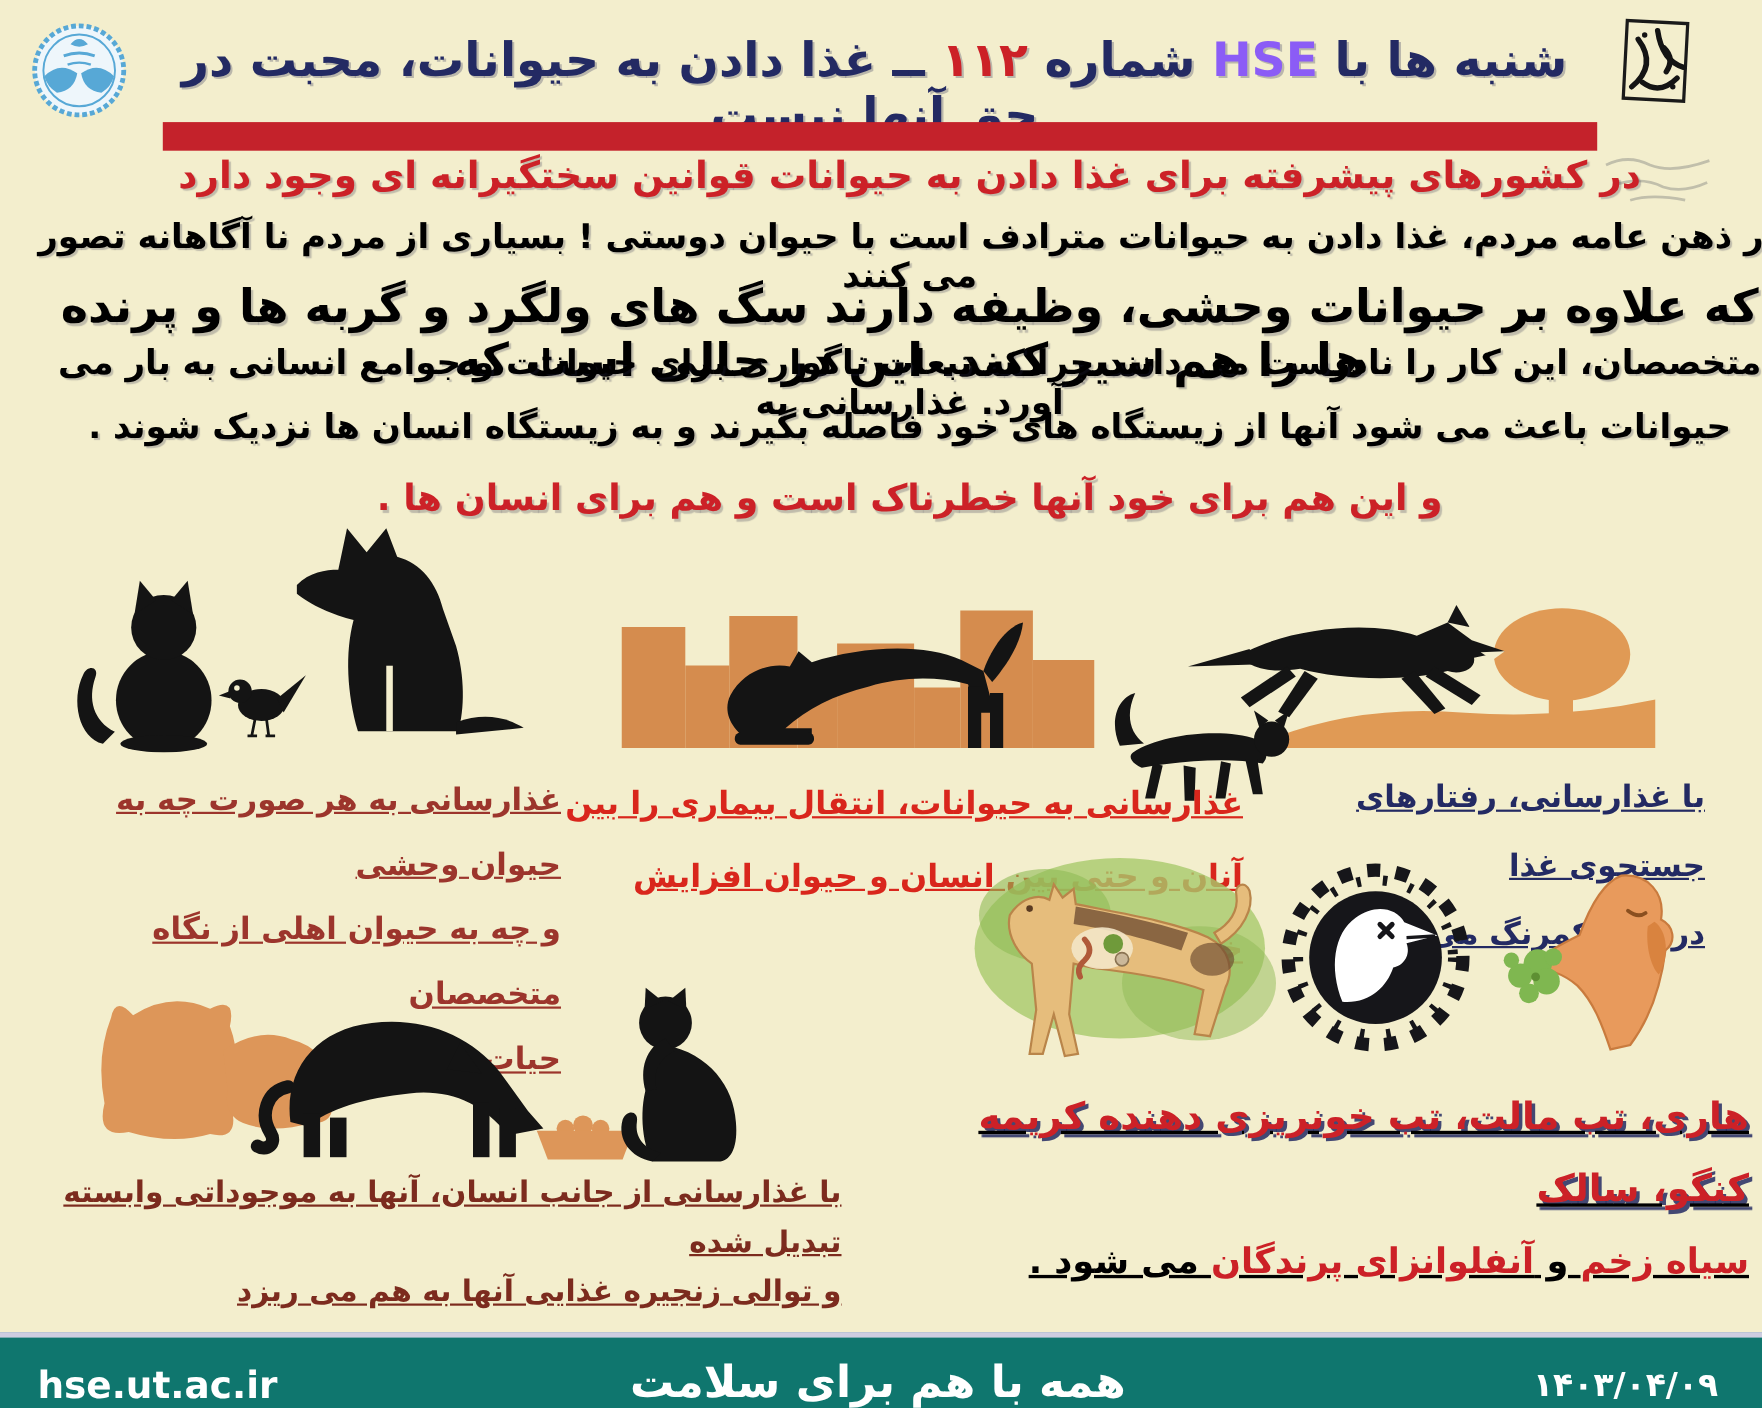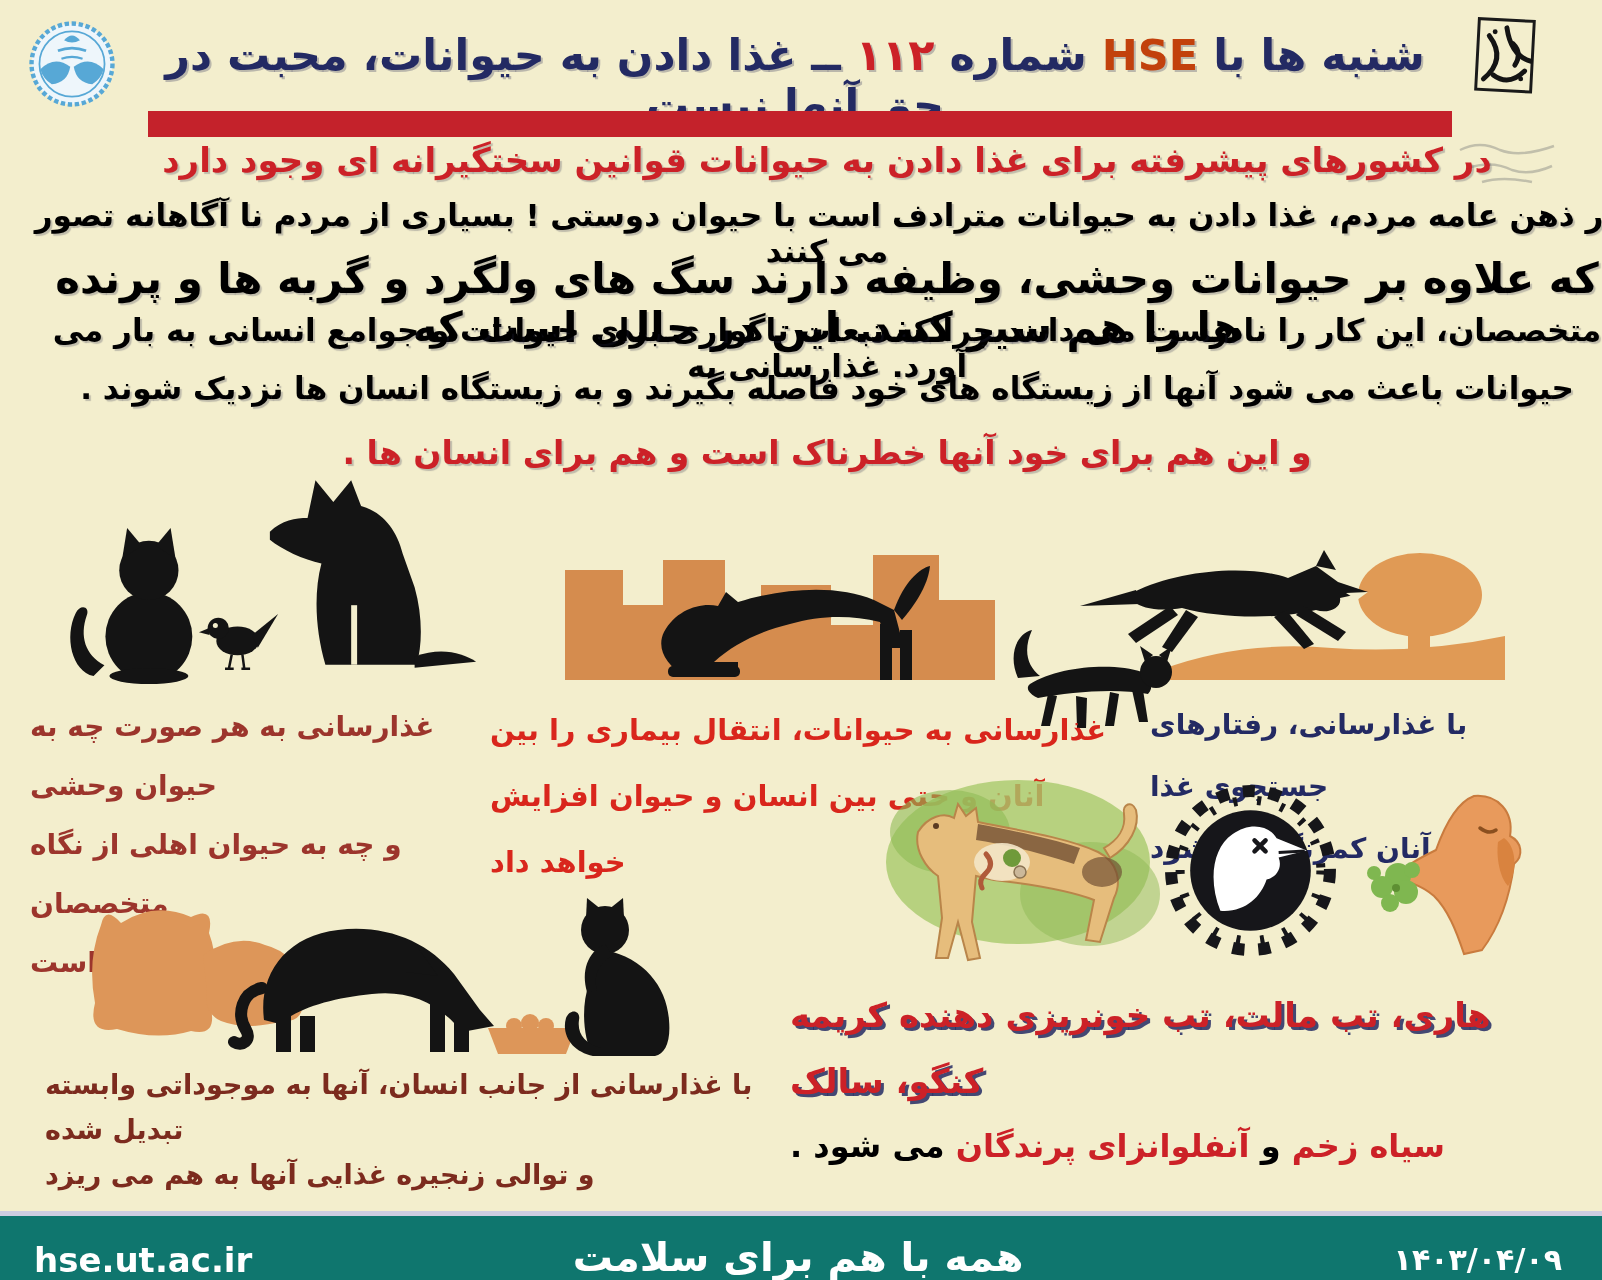--- a/index.html
+++ b/index.html
@@ -15,21 +15,21 @@
   .c-navy{color:#000000;}
   .c-red{color:#cc2127;}
   .shadowed{text-shadow:2px 2px 1px rgba(40,40,70,0.25);}
 
   
   .uni-logo{left:28px;top:20px;width:88px;height:88px;}
   .uni-caption{left:2px;top:112px;width:142px;text-align:center;
     color:#cc3a33;font-size:12.5px;font-weight:bold;line-height:20px;}
   .title{left:150px;top:30px;width:1290px;text-align:center;
     font-size:43px;font-weight:bold;color:#232a63;text-shadow:2px 2px 0 rgba(80,80,110,0.35);}
-  .title .hse{color:#c2410c;direction:ltr;unicode-bidi:embed;}
+  .title .hse{color:#8b5cf6;direction:ltr;unicode-bidi:embed;}
   .title .num{color:#cc2127;}
   .red-bar{left:148px;top:111px;width:1304px;height:26px;background:#c4222b;}
   .seal{right:44px;top:14px;width:108px;height:118px;}
   .seal-sign{right:40px;top:136px;width:110px;height:56px;opacity:.55;}
 
   
   .l-law {top:140px;font-size:34px;}
   .l-b1  {top:197px;font-size:31px;}
   .l-b2  {top:254px;font-size:42px;}
   .l-b3  {top:312px;font-size:31px;}
@@ -47,21 +47,21 @@
   .g-rundog    {left:1078px;top:548px; width:300px; height:126px;}
   .g-walkcat   {left:1010px;top:626px; width:178px; height:106px;}
   .g-sack      {left:85px;  top:893px; width:250px; height:166px;}
   .g-eatdog    {left:222px; top:890px; width:382px; height:172px;}
   .g-groomcat  {left:552px; top:896px; width:162px; height:164px;}
   .g-wcat      {left:878px; top:770px; width:282px; height:202px;}
   .g-virus     {left:1158px;top:778px; width:186px; height:186px;}
   .g-vomitdog  {left:1352px;top:784px; width:186px; height:176px;}
 
   
-  .cap{position:absolute;text-align:left;font-weight:bold;}
+  .cap{position:absolute;text-align:right;font-weight:bold;text-decoration:underline;}
   .cap-wild   {left:30px;  top:697px; width:480px; font-size:28px; line-height:59px; color:#9c352c;}
   .cap-disease{left:490px; top:697px; width:640px; font-size:29px; line-height:66px; color:#d9261c;}
   .cap-forage {left:1150px;top:694px; width:400px; font-size:28px; line-height:62px; color:#232a63;}
   .cap-depend {left:45px;  top:1062px;width:720px; font-size:27px; line-height:45px; color:#7c2b1e;}
   .cap-zoo    {left:790px; top:982px; width:800px;}
   .cap-zoo .z1{font-size:30px;font-weight:bold;color:#232a63;line-height:52px;}
   .cap-zoo .z2{font-size:34px;font-weight:bold;color:#cc2127;line-height:66px;
                text-shadow:3px 3px 0 rgba(35,42,99,0.85);}
   .cap-zoo .z3{font-size:32px;font-weight:bold;line-height:64px;}
 

